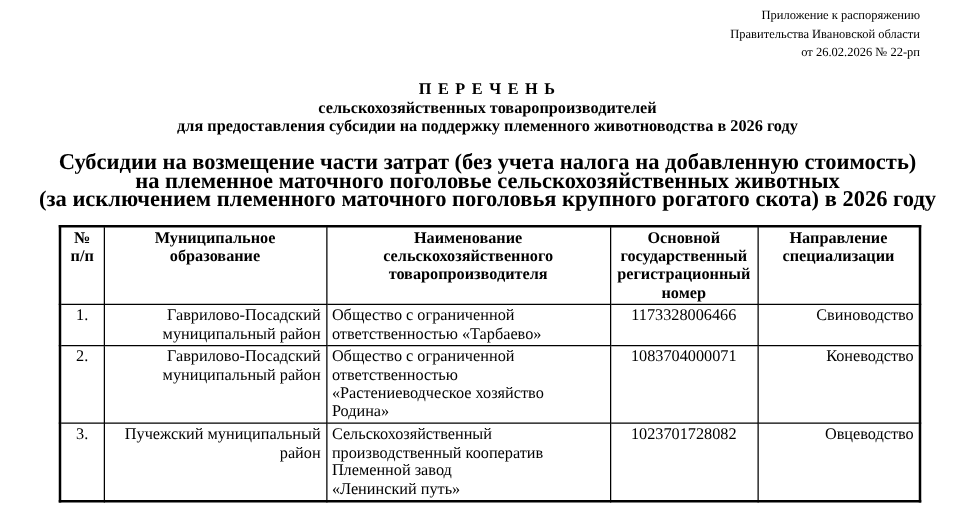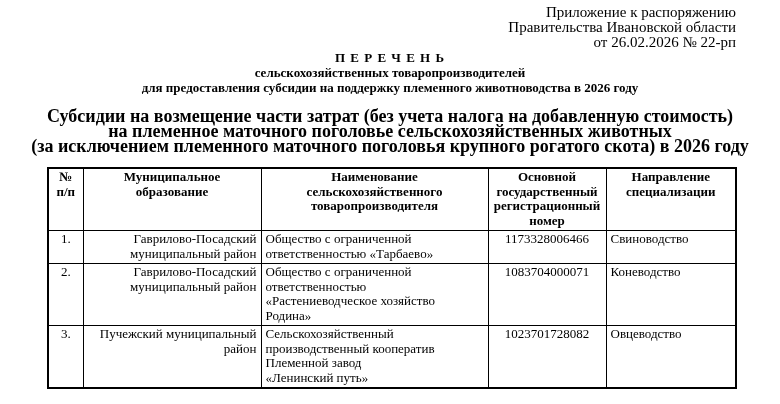--- a/index.html
+++ b/index.html
@@ -9,25 +9,26 @@
     color: #000000;
     font-family: "Liberation Serif", "DejaVu Serif", serif;
     overflow: hidden;
   }
   .page { width: 780px; height: 404px; position: relative; }
 
   .top-note {
     padding-top: 5px;
     padding-right: 44px;
     text-align: right;
-    font-size: 15px;
+    font-size: 10px;
     line-height: 15px;
   }
 
   .title-block {
+    margin-top: 13px;
     text-align: center;
     font-weight: bold;
     font-size: 13px;
     line-height: 15px;
   }
   .title-block .main-line { letter-spacing: 1px; }
 
   .subtitle-block {
     margin-top: 14px;
     text-align: center;
@@ -54,21 +55,21 @@
   }
   table.registry th {
     font-weight: bold;
     text-align: center;
     height: 62px;
   }
   td.c-num   { text-align: center; }
   td.c-muni  { text-align: right; }
   td.c-name  { text-align: left; }
   td.c-ogrn  { text-align: center; margin-left: 48px; }
-  td.c-spec  { text-align: left; }
+  td.c-spec  { text-align: right; }
   tr.r-short td { height: 31px; }
   tr.r-tall  td { height: 60px; }
   tr.r-tall2 td { height: 62px; }
 </style>
 </head>
 <body>
 
 <div class="page">
 
   <div class="top-note">

